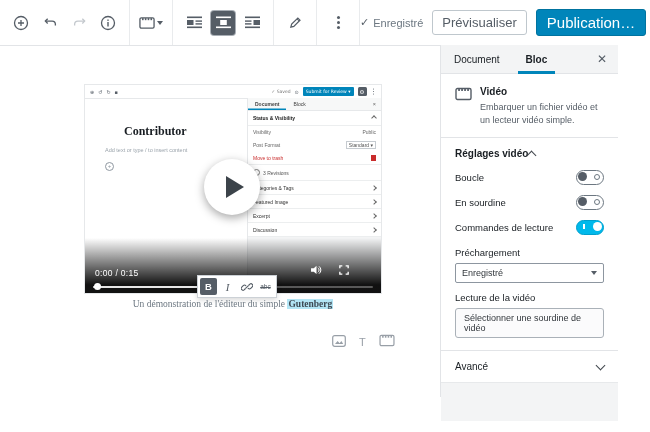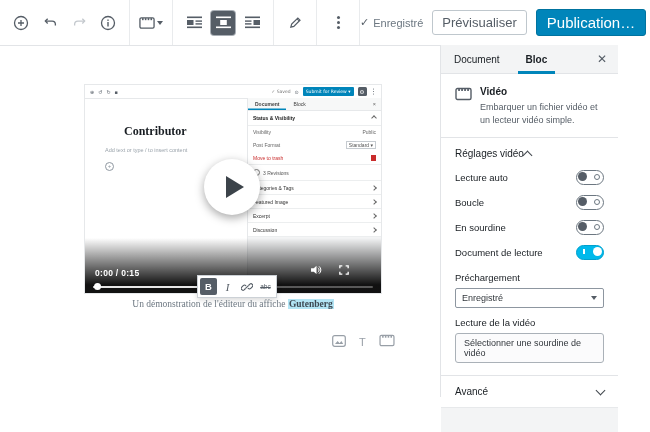--- a/index.html
+++ b/index.html
@@ -35,21 +35,21 @@
   .sb-tabs{height:28px;display:flex;align-items:stretch;background:#f3f4f5;border-bottom:1px solid #e2e4e7;flex:none;}
   .sb-tab{display:flex;align-items:center;padding:0 13px;font-size:10px;color:#191e23;position:relative;}
   .sb-tab.active{font-weight:bold;}
   .sb-tab.active::after{content:"";position:absolute;left:5px;right:5px;bottom:-1px;height:3px;background:#0085ba;}
   .sb-close{margin-left:auto;align-self:center;margin-right:11px;color:#555d66;font-size:12px;line-height:1;}
   .block-card{display:flex;gap:8px;padding:12px 14px 10px;border-bottom:1px solid #e2e4e7;flex:none;}
   .bc-icon{color:#555d66;flex:none;margin-top:1px;}
   .bc-title{font-size:10px;font-weight:bold;margin-bottom:4px;color:#191e23;}
   .bc-desc{font-size:9px;color:#555d66;line-height:1.45;width:128px;}
   .panel-hdr{display:flex;align-items:center;justify-content:flex-start;padding:10px 14px 6px;
-             font-size:10px;font-weight:normal;color:#191e23;flex:none;}
+             font-size:10px;font-weight:bold;color:#191e23;flex:none;}
   .chev{width:6px;height:6px;border-right:1.6px solid #40464d;border-bottom:1.6px solid #40464d;display:inline-block;}
   .chev.up{transform:rotate(-135deg);margin-top:3px;}
   .chev.down{transform:rotate(45deg);margin-bottom:2px;}
   .toggle-row{display:flex;align-items:center;justify-content:space-between;padding:5px 14px;font-size:9.5px;flex:none;}
   .toggle{width:26px;height:13px;border-radius:8px;border:1px solid #6c7781;background:#fff;position:relative;flex:none;}
   .toggle .knob{position:absolute;width:9px;height:9px;border-radius:50%;top:1px;left:1px;background:#555d66;}
   .toggle .mark{position:absolute;width:4px;height:4px;border:1px solid #6c7781;border-radius:50%;top:3px;right:3px;}
   .toggle[data-state="on"]{background:#00b9eb;border-color:#00a0cd;}
   .toggle[data-state="on"] .knob{left:auto;right:1px;background:#fff;}
   .toggle[data-state="on"] .mark{border:none;border-radius:0;width:1.5px;height:5px;background:#fff;top:3px;left:6px;right:auto;}
@@ -102,21 +102,21 @@
   .mchev{width:3px;height:3px;border-right:1px solid #666;border-bottom:1px solid #666;display:inline-block;}
   .mchev.up{transform:rotate(-135deg);}
   .mchev.right{transform:rotate(-45deg);}
   .msb-footer{flex:1;background:#f3f4f5;}
   .play-btn{position:absolute;left:119px;top:74px;width:56px;height:56px;border-radius:50%;background:#fff;
             box-shadow:0 3px 10px rgba(0,0,0,.35);display:flex;align-items:center;justify-content:center;}
   .play-tri{width:0;height:0;border-top:11px solid transparent;border-bottom:11px solid transparent;
             border-left:18px solid #3c434a;margin-left:6px;}
   .vgrad{position:absolute;left:0;right:0;bottom:0;height:55px;
          background:linear-gradient(to top,rgba(0,0,0,.93) 15%,rgba(0,0,0,0));}
-  .vtime{position:absolute;left:10px;bottom:15px;color:#fff;font-size:8.5px;font-weight:bold;letter-spacing:.3px;}
+  .vtime{position:absolute;left:10px;bottom:15px;color:#fff;font-size:8.5px;font-weight:normal;letter-spacing:.3px;}
   .vicons{position:absolute;right:11px;bottom:14px;display:flex;align-items:center;gap:17px;color:#fff;}
   .wdots{width:2.5px;height:2.5px;border-radius:50%;background:#fff;
          box-shadow:0 -4px 0 #fff,0 4px 0 #fff;margin:0 2px;}
   .vbar{position:absolute;left:8px;right:8px;bottom:5px;height:2.5px;background:rgba(255,255,255,.3);border-radius:2px;}
   .vbar .buf{position:absolute;left:0;top:0;height:100%;width:42%;background:rgba(255,255,255,.85);border-radius:2px;}
   .vbar .knob{position:absolute;left:1px;top:-2.2px;width:7px;height:7px;border-radius:50%;background:#fff;}
 
   
   .fmt{position:absolute;left:197px;top:275px;display:flex;gap:2px;padding:2px;background:#fff;
        border:1px solid #ccd1d6;box-shadow:0 2px 5px rgba(0,0,0,.15);}
@@ -327,21 +327,21 @@
     <span class="fmt-btn">
       <svg width="12" height="12" viewBox="0 0 13 13">
           <path d="M5.2 7.8l2.6-2.6" stroke="#555d66" stroke-width="1.2" stroke-linecap="round"></path>
           <path d="M4.6 8.4L3.4 9.6a2 2 0 01-2.8-2.8l1.8-1.8a2 2 0 012.8 0" fill="none" stroke="#555d66" stroke-width="1.2" stroke-linecap="round"></path>
           <path d="M8.4 4.6l1.2-1.2a2 2 0 012.8 2.8l-1.8 1.8a2 2 0 01-2.8 0" fill="none" stroke="#555d66" stroke-width="1.2" stroke-linecap="round"></path>
         </svg>
     </span>
     <span class="fmt-btn strike">abc</span>
   </div>
 
-  <div class="caption"><span>Un démonstration de l'éditeur du affiche </span><span class="hl">Gutenberg</span></div>
+  <div class="caption"><span>Un démonstration de l'éditeur du simple </span><span class="hl">Gutenberg</span></div>
 
   <div class="inserter">
     <span>
       <svg width="14" height="12" viewBox="0 0 14 12">
           <rect x="0.7" y="0.7" width="12.6" height="10.6" rx="2" fill="none" stroke="currentColor" stroke-width="1.2"></rect>
           <path d="M3 9l2.6-3 2 2.2L9.4 6l1.8 3z" fill="currentColor"></path>
         </svg>
     </span>
     <span class="t">T</span>
     <span>
@@ -375,42 +375,35 @@
         <div class="bc-title">Vidéo</div>
         <div class="bc-desc">Embarquer un fichier vidéo et un lecteur vidéo simple.</div>
       </span>
     </div>
     <div class="panel-hdr">
       <span>Réglages vidéo</span>
       <span class="chev up"></span>
     </div>
 
     <div class="toggle-row">
-      <span>Lecture auto</span>
-      <span class="toggle" data-state="off">
-          <span class="knob"></span>
-          <span class="mark"></span>
-        </span>
-    </div>
-    <div class="toggle-row">
       <span>Boucle</span>
       <span class="toggle" data-state="off">
           <span class="knob"></span>
           <span class="mark"></span>
         </span>
     </div>
     <div class="toggle-row">
       <span>En sourdine</span>
       <span class="toggle" data-state="off">
           <span class="knob"></span>
           <span class="mark"></span>
         </span>
     </div>
     <div class="toggle-row">
-      <span>Document de lecture</span>
+      <span>Commandes de lecture</span>
       <span class="toggle" data-state="on">
           <span class="knob"></span>
           <span class="mark"></span>
         </span>
     </div>
 
     <div class="field">
       <div class="field-label">Préchargement</div>
       <div class="select">
         <span>Enregistré</span>

